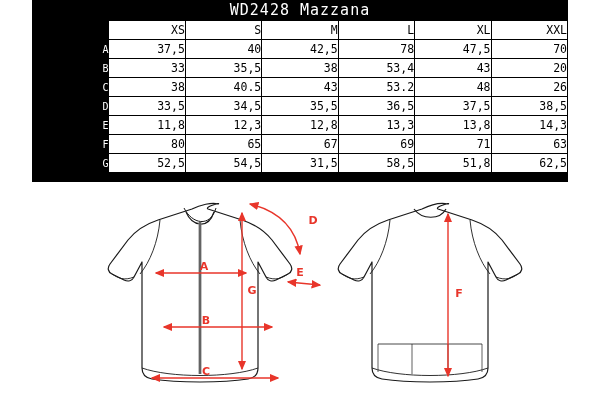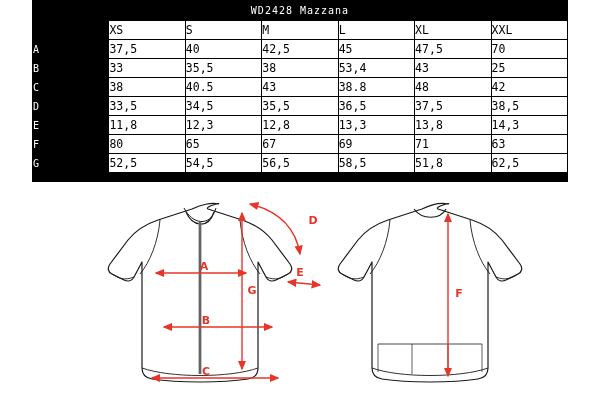--- a/index.html
+++ b/index.html
@@ -31,39 +31,39 @@
   }
   table.size-table {
     border-collapse: collapse;
     width: 536px;
     table-layout: fixed;
     color: #000000;
   }
   table.size-table td, table.size-table th {
     border: 1px solid #000000;
     background: #ffffff;
-    text-align: left;
+    text-align: right;
     font-size: 11.5px;
     font-weight: normal;
     height: 18px;
     padding: 0;
   }
   table.size-table .corner-cell,
   table.size-table .rowhead {
     background: #000000;
     color: #ffffff;
     border: 1px solid #000000;
     width: 44px;
     font-size: 10px;
   }
   table.size-table .title-cell {
     background: #000000;
     color: #ffffff;
     border: none;
-    font-size: 10px;
+    font-size: 15px;
     letter-spacing: 1px;
     height: 20px;
     text-align: center;
   }
 
   
   #diagram {
     position: absolute;
     left: 0;
     top: 182px;
@@ -100,43 +100,43 @@
           <td>L</td>
           <td>XL</td>
           <td>XXL</td>
         </tr>
 
         <tr>
           <td class="rowhead">A</td>
           <td>37,5</td>
           <td>40</td>
           <td>42,5</td>
-          <td>45</td>
+          <td>78</td>
           <td>47,5</td>
           <td>70</td>
         </tr>
 
         <tr>
           <td class="rowhead">B</td>
           <td>33</td>
           <td>35,5</td>
           <td>38</td>
           <td>53,4</td>
           <td>43</td>
-          <td>25</td>
+          <td>20</td>
         </tr>
 
         <tr>
           <td class="rowhead">C</td>
           <td>38</td>
           <td>40.5</td>
           <td>43</td>
-          <td>38.8</td>
+          <td>53.2</td>
           <td>48</td>
-          <td>42</td>
+          <td>26</td>
         </tr>
 
         <tr>
           <td class="rowhead">D</td>
           <td>33,5</td>
           <td>34,5</td>
           <td>35,5</td>
           <td>36,5</td>
           <td>37,5</td>
           <td>38,5</td>
@@ -159,21 +159,21 @@
           <td>67</td>
           <td>69</td>
           <td>71</td>
           <td>63</td>
         </tr>
 
         <tr>
           <td class="rowhead">G</td>
           <td>52,5</td>
           <td>54,5</td>
-          <td>56,5</td>
+          <td>31,5</td>
           <td>58,5</td>
           <td>51,8</td>
           <td>62,5</td>
         </tr>
       </tbody>
     </table>
   </div>
 
   <div id="diagram">
     <svg width="600" height="218" viewBox="0 0 600 218" xmlns="http://www.w3.org/2000/svg">

